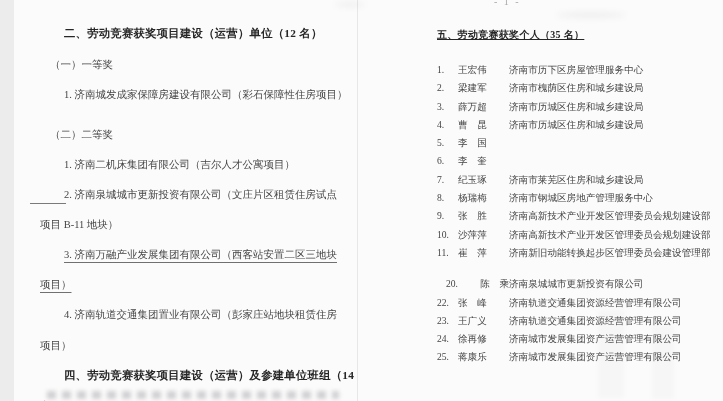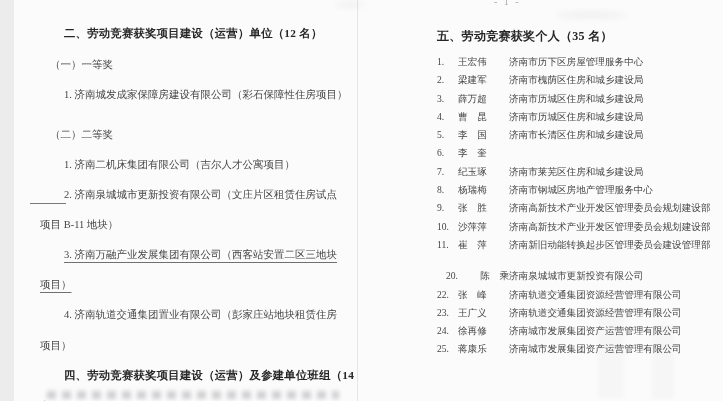--- a/index.html
+++ b/index.html
@@ -36,22 +36,22 @@
   .bottom-remnant{
     position:absolute;left:47px;top:391px;width:292px;height:8px;
     background:repeating-linear-gradient(90deg,rgba(95,95,105,0.5) 0 9px,rgba(255,255,255,0) 9px 15px);
     filter:blur(2px);opacity:0.55;
   }
   
   .page-right{
     position:absolute;left:437px;top:17px;width:280px;
     font-size:9.6px;color:#454545;
   }
-  .r-title{font-weight:700;color:#262626;font-size:12px;letter-spacing:0.3px;
-    line-height:15px;margin-bottom:9px;white-space:nowrap;}
+  .r-title{font-weight:700;color:#262626;font-size:10px;letter-spacing:0.3px;
+    line-height:15px;margin-bottom:19px;white-space:nowrap;text-decoration:underline;}
   .r-row{display:flex;line-height:18.3px;white-space:nowrap;}
   .r-row.gap-before{margin-top:13px;text-align:right;}
   .r-num{width:21px;flex:none;}
   .r-name{width:51px;flex:none;}
   .r-org{flex:none;}
 </style>
 </head>
 <body>
 
 <div class="scan-strip"></div>
@@ -105,21 +105,20 @@
 
       <div class="r-row">
         <span class="r-num">4.</span>
         <span class="r-name">曹　昆</span>
         <span class="r-org">济南市历城区住房和城乡建设局</span>
       </div>
 
       <div class="r-row">
         <span class="r-num">5.</span>
         <span class="r-name">李　国</span>
-        <span class="r-org">济南市长清区住房和城乡建设局</span>
       </div>
 
       <div class="r-row">
         <span class="r-num">6.</span>
         <span class="r-name">李　奎</span>
       </div>
 
       <div class="r-row">
         <span class="r-num">7.</span>
         <span class="r-name">纪玉琢</span>

